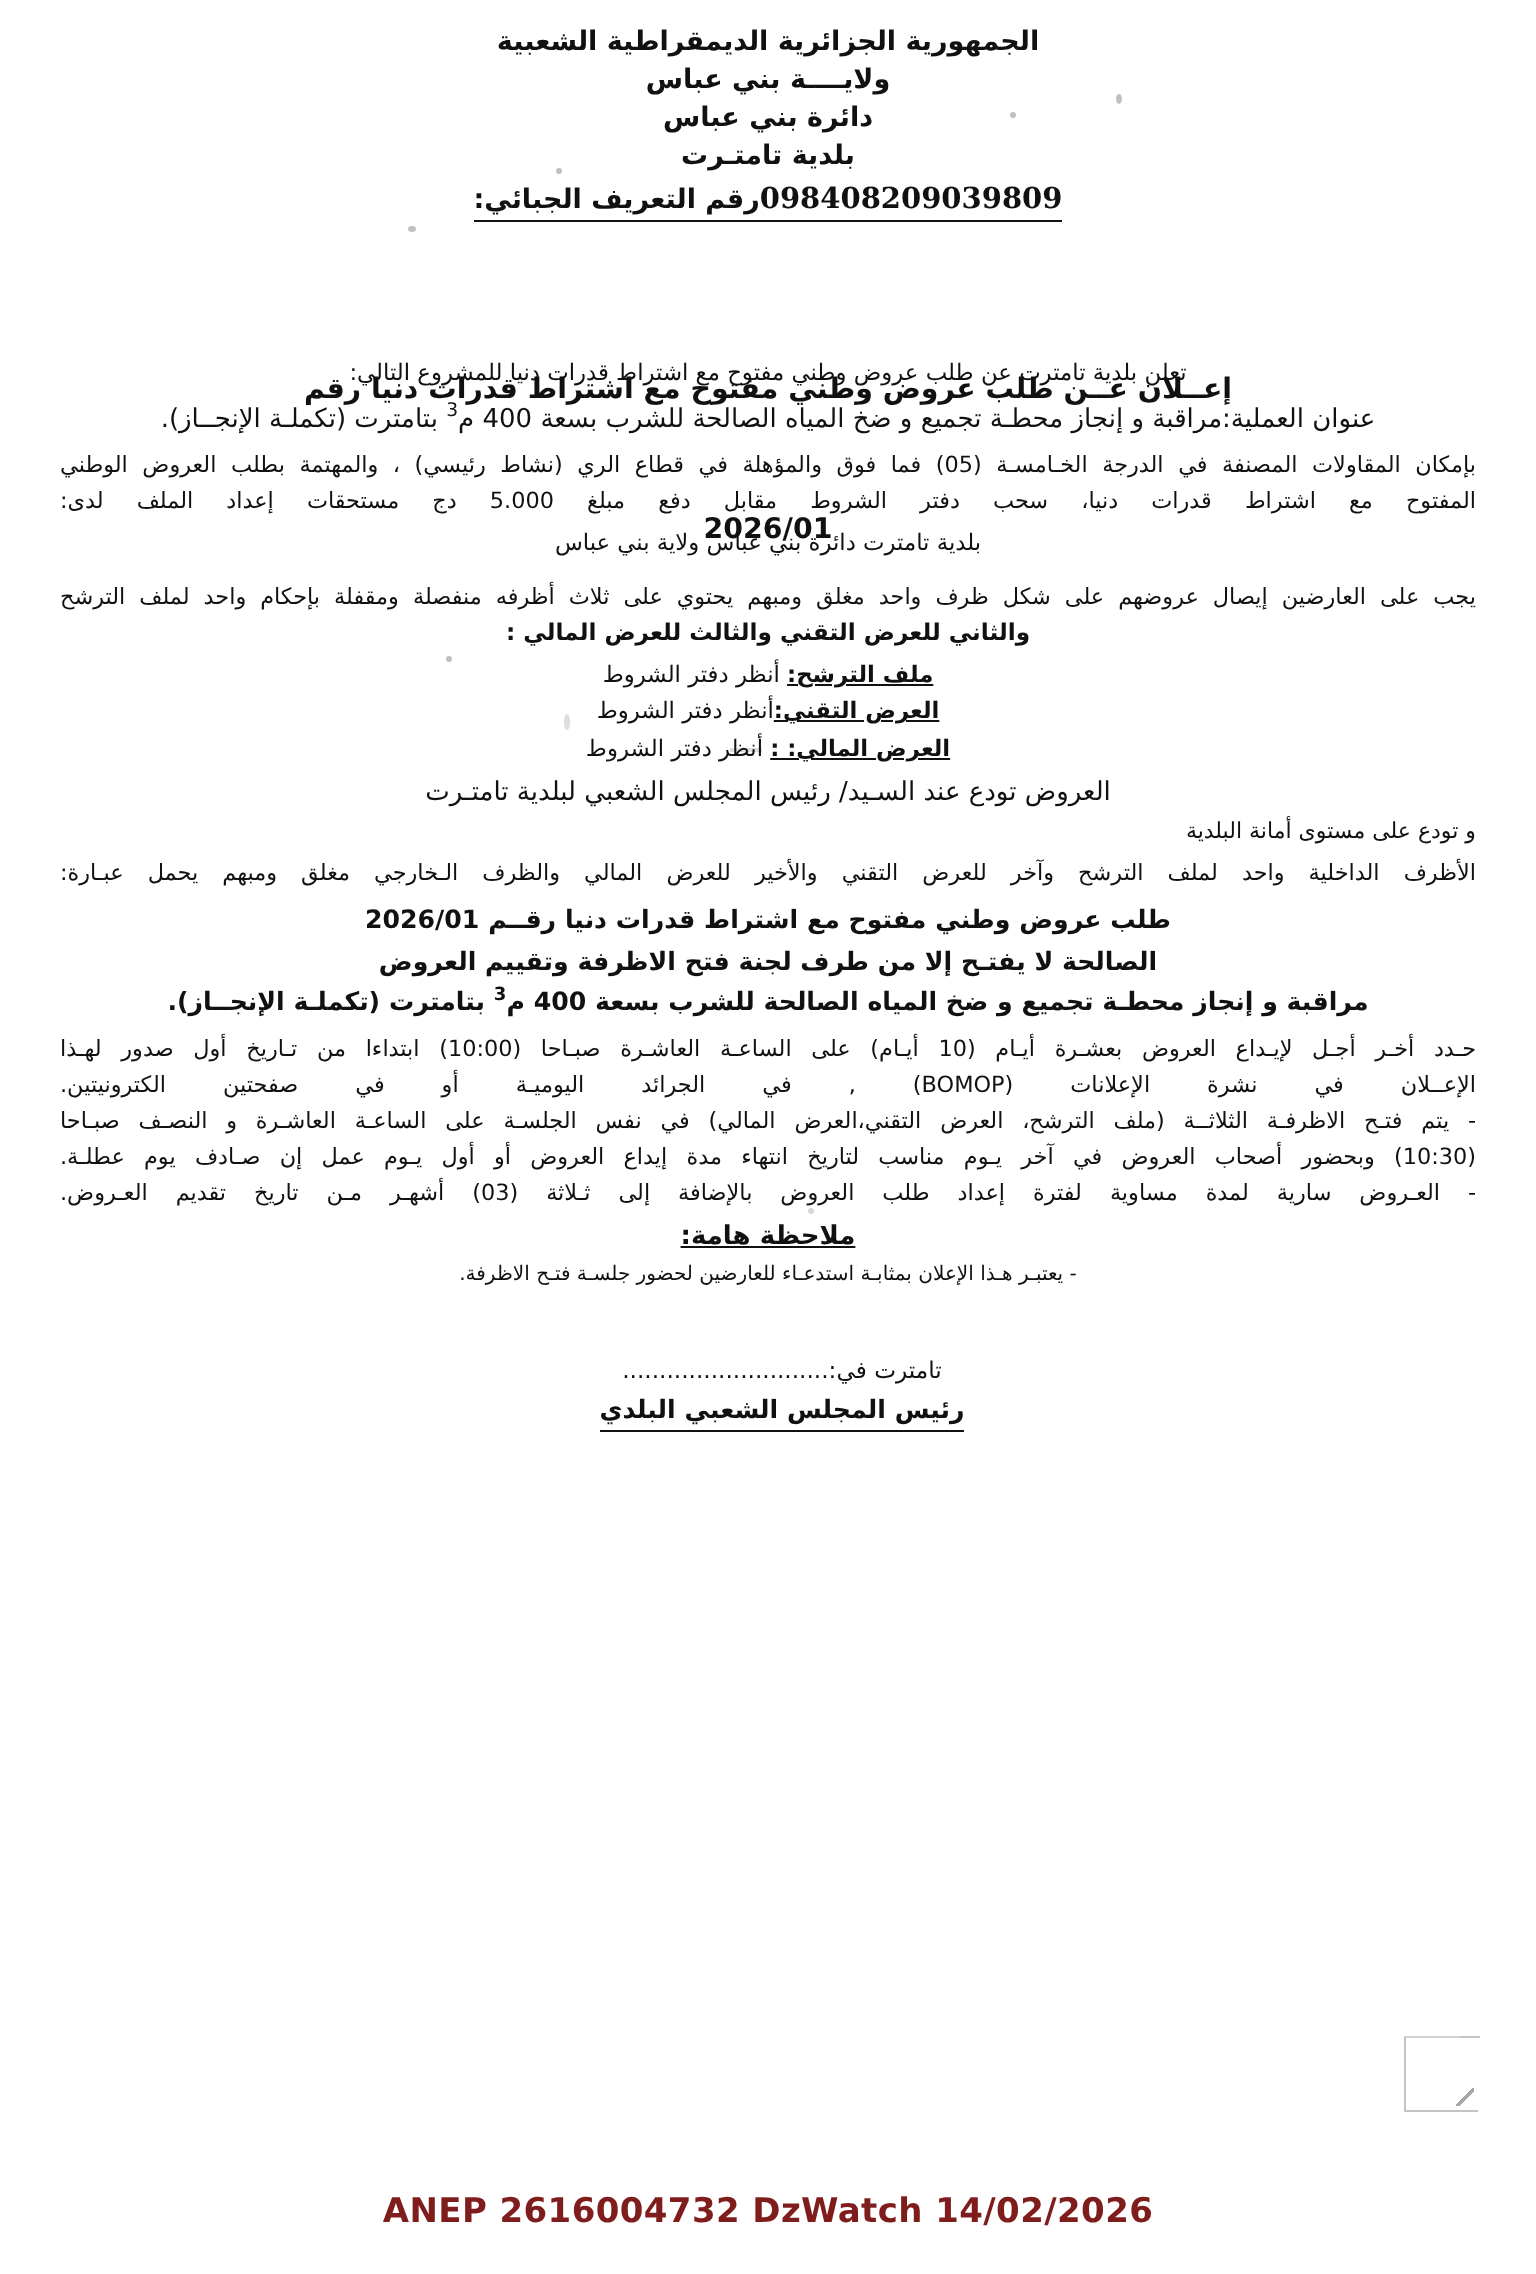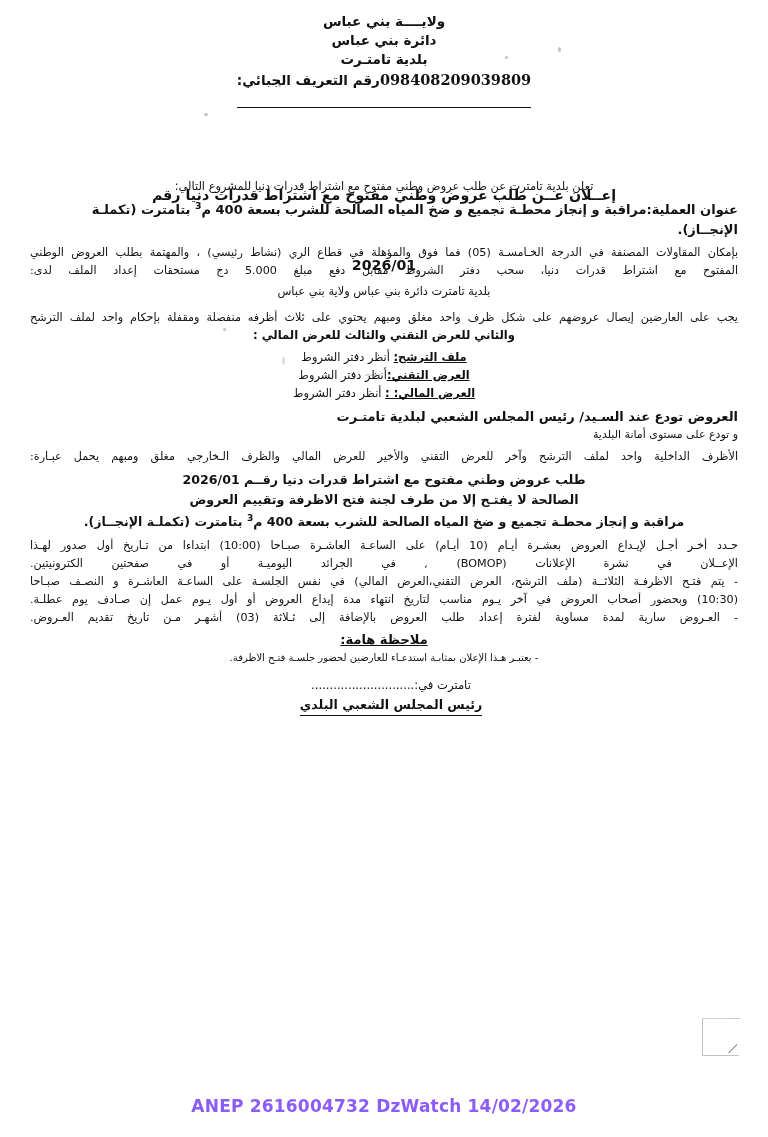--- a/index.html
+++ b/index.html
@@ -18,40 +18,40 @@
     position:absolute;top:12px;left:0;right:0;
     text-align:center;font-weight:bold;line-height:1.42;
     font-size:13.5px;letter-spacing:0px;
   }
   .header .l{display:block;white-space:nowrap;}
   .header .fiscal{margin-top:1px;font-size:13.5px;}
   .header .fiscal .num{
     font-family:"DejaVu Serif","Liberation Serif",serif;
     font-weight:bold;font-size:14.5px;direction:ltr;display:inline-block;
   }
-  .header .fiscal .wrapu{border-bottom:1.6px solid #111;display:inline-block;padding-bottom:16px;}
+  .header .fiscal .wrapu{border-bottom:1.6px solid #111;display:inline-block;padding-bottom:0px;}
 
   
   .speck{position:absolute;background:#8d8d8d;border-radius:50%;opacity:.55;}
 
   
   .title{
     position:absolute;left:28px;right:28px;top:136px;
     text-align:center;font-weight:bold;font-size:14.2px;line-height:1.55;
   }
   .title .ln{display:block;margin-top:48px;}
 
   
   .body{
     position:absolute;left:30px;right:30px;top:178px;
     font-size:11.6px;line-height:1.52;
   }
   .p{margin:0 0 1px 0;}
   .lead{font-size:11.4px;text-align:center;}
-  .bigline{font-size:13px;font-weight:bold;text-align:right;line-height:1.5;}
+  .bigline{font-size:13px;font-weight:normal;text-align:center;line-height:1.5;}
   .bigline2{font-size:12.6px;font-weight:bold;text-align:center;line-height:1.55;}
   .sub{font-size:11px;text-align:right;}
   .blkj{font-size:11.2px;text-align:justify;text-align-last:justify;}
   .label-line{font-size:11.4px;text-align:center;}
   .label-line .k{font-weight:bold;text-decoration:underline;}
   .note-hd{font-size:13px;font-weight:bold;text-decoration:underline;text-align:center;}
   .note-bd{font-size:10px;text-align:center;}
   .sup{font-size:.72em;vertical-align:super;}
   .spacer-4{height:4px;}
   .spacer-3{height:3px;}
@@ -78,38 +78,39 @@
   .stamp .nib{
     position:absolute;right:2px;bottom:2px;width:9px;height:9px;
     background:linear-gradient(135deg,transparent 45%,#9a9a9a 46%,#9a9a9a 60%,transparent 61%);
   }
 
   
   .footer{
     position:absolute;left:0;right:0;top:1096px;
     text-align:center;direction:ltr;
     font-family:"DejaVu Sans","Liberation Sans",sans-serif;
-    font-weight:bold;font-size:17px;color:#8b5cf6;letter-spacing:.2px;
+    font-weight:bold;font-size:17px;color:#7f1d1d;letter-spacing:.2px;
   }
 </style>
 </head>
 <body>
 
 <div class="page">
 
   <div class="speck" style="left:558px;top:47px;width:3px;height:5px;"></div>
   <div class="speck" style="left:505px;top:56px;width:3px;height:3px;"></div>
   <div class="speck" style="left:278px;top:84px;width:3px;height:3px;"></div>
   <div class="speck" style="left:204px;top:113px;width:4px;height:3px;"></div>
   <div class="speck" style="left:223px;top:328px;width:3px;height:3px;"></div>
   <div class="speck" style="left:282px;top:357px;width:3px;height:8px;opacity:.3;"></div>
   <div class="speck" style="left:404px;top:604px;width:3px;height:3px;opacity:.35;"></div>
   <div class="speck" style="left:365px;top:374px;width:16px;height:2px;border-radius:0;opacity:.3;"></div>
 
   <div class="header">
+    <span class="l">الجمهورية الجزائرية الديمقراطية الشعبية</span>
     <span class="l">ولايــــة بني عباس</span>
     <span class="l">دائرة بني عباس</span>
     <span class="l">بلدية تامتـرت</span>
     <span class="l fiscal">
       <span class="wrapu">
         <span class="num">098408209039809</span><span>رقم التعريف الجبائي:</span>
       </span>
     </span>
   </div>
 

